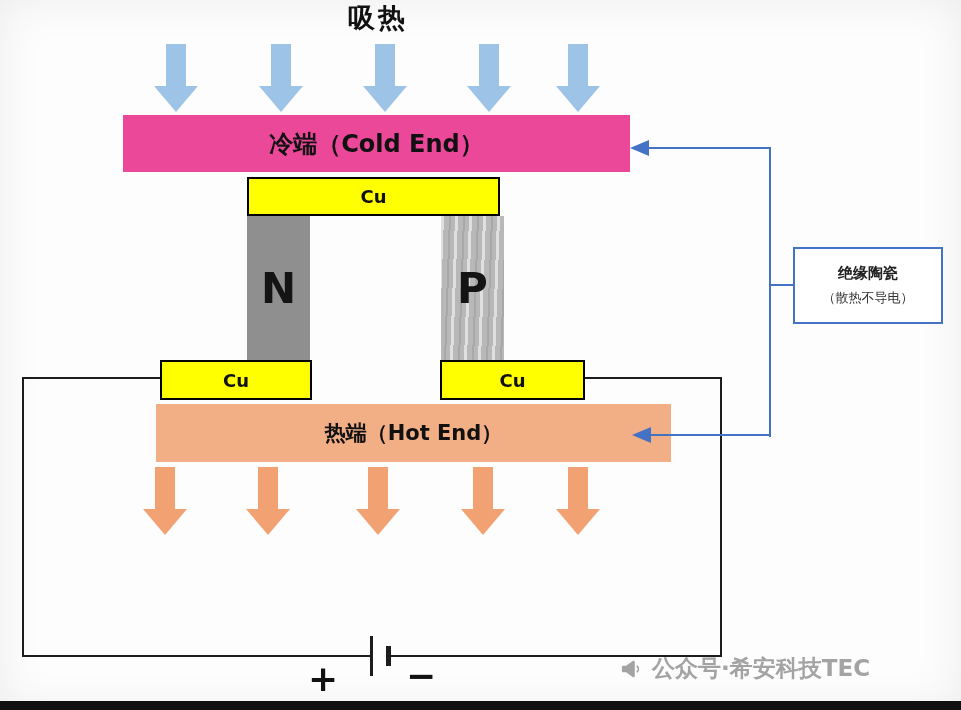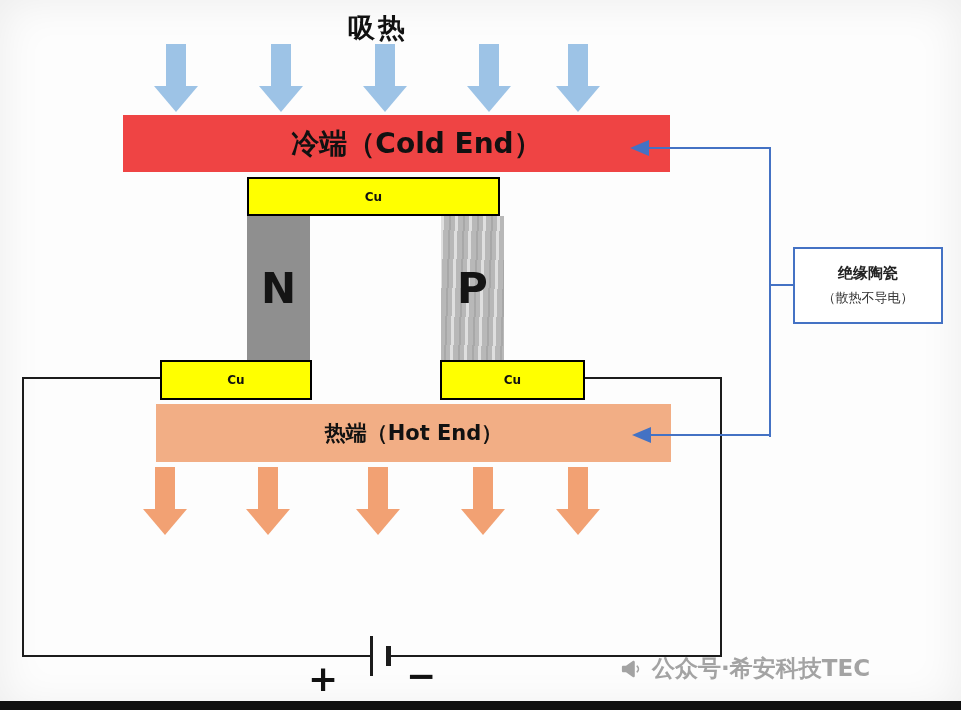--- a/index.html
+++ b/index.html
@@ -21,23 +21,23 @@
   
   .arrow{position:absolute;width:44px;}
   .arrow .shaft{width:20px;height:42px;margin:0 auto;}
   .arrow .head{width:0;height:0;border-left:22px solid transparent;border-right:22px solid transparent;border-top-width:26px;border-top-style:solid;}
   .arrow.blue .shaft{background:#9dc3e6;}
   .arrow.blue .head{border-top-color:#9dc3e6;}
   .arrow.orange .shaft{background:#f2a173;}
   .arrow.orange .head{border-top-color:#f2a173;}
   
   .plate{display:flex;align-items:center;justify-content:center;font-weight:bold;color:#111;}
-  .cold{background:#ef4444;font-size:28px;padding-left:40px;}
+  .cold{background:#ec4899;font-size:24px;}
   .hot{background:#f2ae85;font-size:21px;}
-  .cu{background:#ffff00;border:2px solid #000;font-size:12px;box-sizing:border-box;}
+  .cu{background:#ffff00;border:2px solid #000;font-size:18px;box-sizing:border-box;}
   .pillar{display:flex;align-items:center;justify-content:center;font-size:42px;font-weight:bold;color:#141414;}
   .pillar-n{background:#8f8f8f;}
   .pillar-p{
     background:#b8b8b8;
     background-image:repeating-linear-gradient(92deg,rgba(255,255,255,0.55) 0 3px,rgba(255,255,255,0) 3px 8px,rgba(120,120,120,0.25) 8px 10px,rgba(255,255,255,0) 10px 14px);
   }
   
   .wire{background:#1c1c1c;}
   .battery-long{background:#1c1c1c;}
   .battery-short{background:#1c1c1c;}
@@ -53,21 +53,21 @@
   .ann-sub{font-size:13px;color:#333;}
   
   .watermark{display:flex;align-items:center;gap:8px;color:#a3a3a3;font-size:23px;font-weight:600;}
   .bottom-bar{background:#101010;}
 </style>
 </head>
 <body>
 
 <div class="canvas">
 
-  <div class="abs big-label" style="left:298px;top:10px;">吸热</div>
+  <div class="abs big-label" style="left:298px;top:0;">吸热</div>
 
   <div class="arrow blue abs" style="left:154px;top:44px;">
       <div class="shaft"></div>
       <div class="head"></div>
     </div>
   <div class="arrow blue abs" style="left:259px;top:44px;">
       <div class="shaft"></div>
       <div class="head"></div>
     </div>
   <div class="arrow blue abs" style="left:363px;top:44px;">

